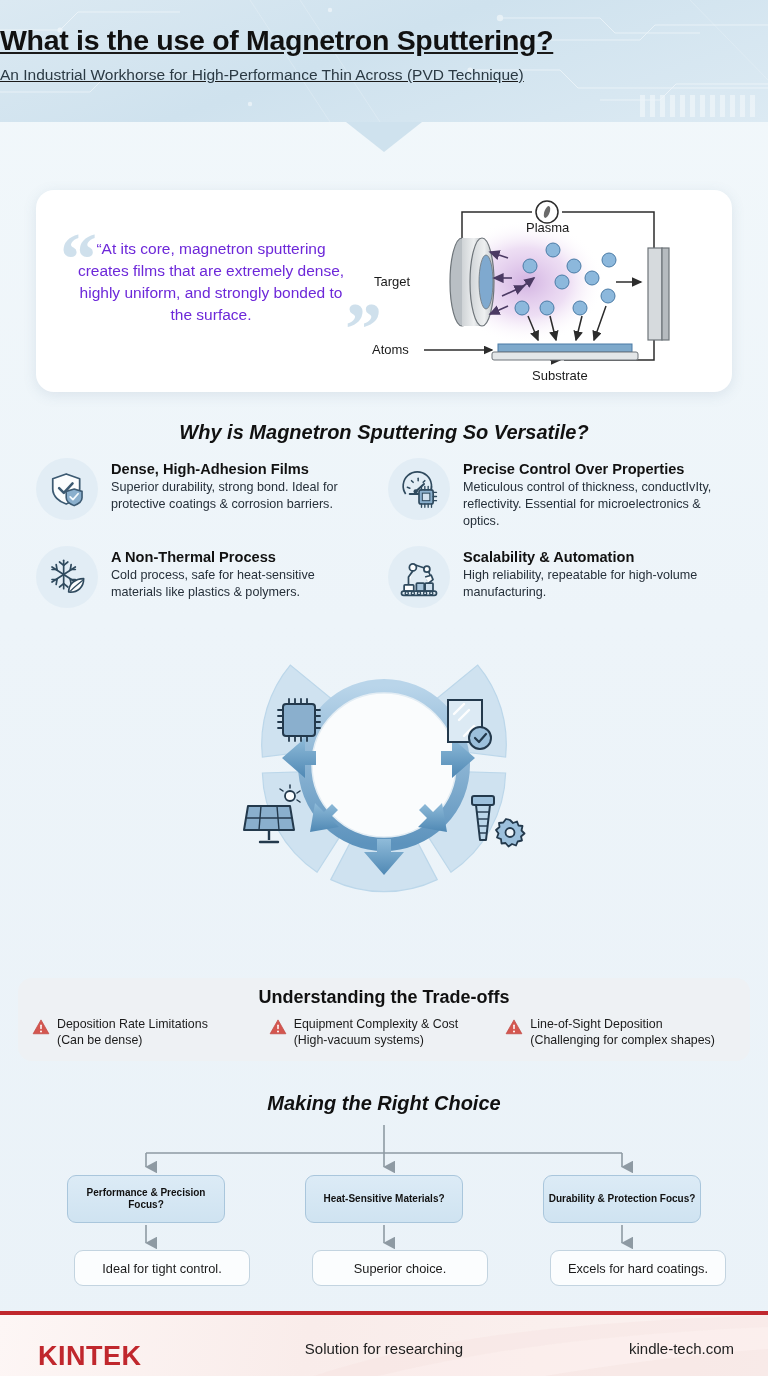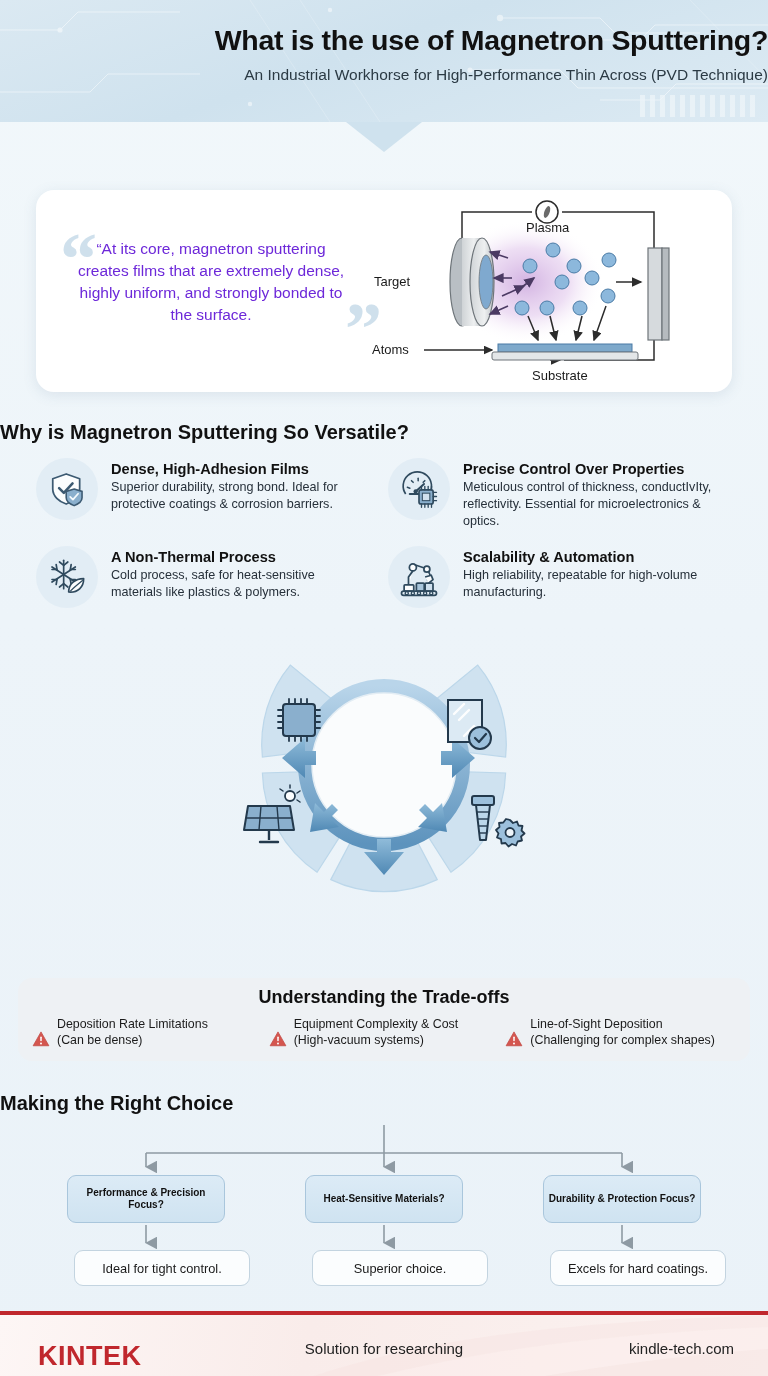--- a/index.html
+++ b/index.html
@@ -13,21 +13,21 @@
   }
   .page { position:relative; width:768px; height:1376px; background:linear-gradient(180deg,#f2f8fb 0%, #edf4f9 45%, #eaf2f8 100%); }
 
   
   .header {
     position:relative; width:768px; height:122px;
     background:linear-gradient(160deg,#dbe9f2 0%,#cfe2ee 45%,#dceaf3 100%);
     overflow:hidden;
   }
   .header .circuit { position:absolute; inset:0; opacity:.55; }
-  .header-inner { position:relative; z-index:2; text-align:right; padding-top:24px; }
+  .header-inner { position:relative; z-index:2; text-align:left; padding-top:24px;text-decoration:underline; }
   .title { font-size:28.5px; font-weight:bold; letter-spacing:-.3px; color:#111; }
   .subtitle { font-size:15.5px; color:#2b3a44; margin-top:9px; font-weight:400; }
   .notch {
     position:absolute; left:50%; top:122px; transform:translateX(-50%);
     width:0; height:0; border-left:38px solid transparent; border-right:38px solid transparent;
     border-top:30px solid #cfe2ee; z-index:3;
   }
 
   
   .quote-card {
@@ -39,21 +39,21 @@
   .qmark { position:absolute; font-family:"Liberation Serif",serif; font-size:74px; font-weight:bold; color:#cfe0ec; line-height:1; }
   .qmark.open { left:24px; top:32px; }
   .qmark.close { right:-16px; bottom:26px; }
   .quote-text {
     position:absolute; left:36px; top:48px; width:278px;
     font-size:15.5px; line-height:1.42; text-align:center; color:#6d28d9; font-weight:400;
   }
   .diagram-wrap { flex:1; height:100%; position:relative; }
 
   
-  .sec-h { font-size:20px; font-weight:bold; color:#111; }
+  .sec-h { text-align:center; font-size:20px; font-weight:bold; color:#111;font-style:italic; }
   #versatile-heading { position:absolute; top:421px; left:0; width:768px; }
 
   
   .features { position:absolute; top:458px; left:0; width:768px;
               display:grid; grid-template-columns:1fr 1fr; column-gap:8px; row-gap:16px; padding:0 36px; }
   .feature { display:flex; gap:13px; align-items:flex-start; }
   .f-icon { flex:0 0 62px; width:62px; height:62px; border-radius:50%;
             background:#e2edf5; display:flex; align-items:center; justify-content:center; }
   .f-body { padding-top:3px; }
   .f-title { font-size:14.6px; font-weight:bold; color:#111; margin-bottom:2px; }
@@ -69,21 +69,21 @@
   .ind-label { position:absolute; text-align:center; font-size:13.2px; font-weight:bold; line-height:1.25; color:#111; }
   .ind-icons { position:absolute; display:flex; align-items:center; justify-content:center; gap:8px; }
 
   
   .tradeoffs {
     position:absolute; left:18px; top:978px; width:732px; height:83px;
     background:#eef1f4; border-radius:14px;
   }
   .to-title { text-align:center; font-size:18px; font-weight:bold; padding-top:9px; color:#111; }
   .to-row { display:flex; padding:8px 14px 0 14px; gap:6px; }
-  .to-item { display:flex; gap:7px; align-items:flex-end; flex:1; }
+  .to-item { display:flex; gap:7px; align-items:flex-start; flex:1; }
   .to-text { font-size:12.4px; line-height:1.3; color:#1b1b1b; }
   .warn { flex:0 0 18px; margin-top:2px; }
 
   
   #choice-heading { position:absolute; top:1092px; left:0; width:768px; font-size:20px; }
   .flow { position:absolute; top:1125px; left:0; width:768px; height:175px; }
   .flow-svg { position:absolute; left:0; top:0; }
   .dbox {
     position:absolute; width:158px; height:48px; border-radius:9px;
     background:linear-gradient(180deg,#dcebf6 0%,#cfe3f1 100%); border:1px solid #a9c6dc;

